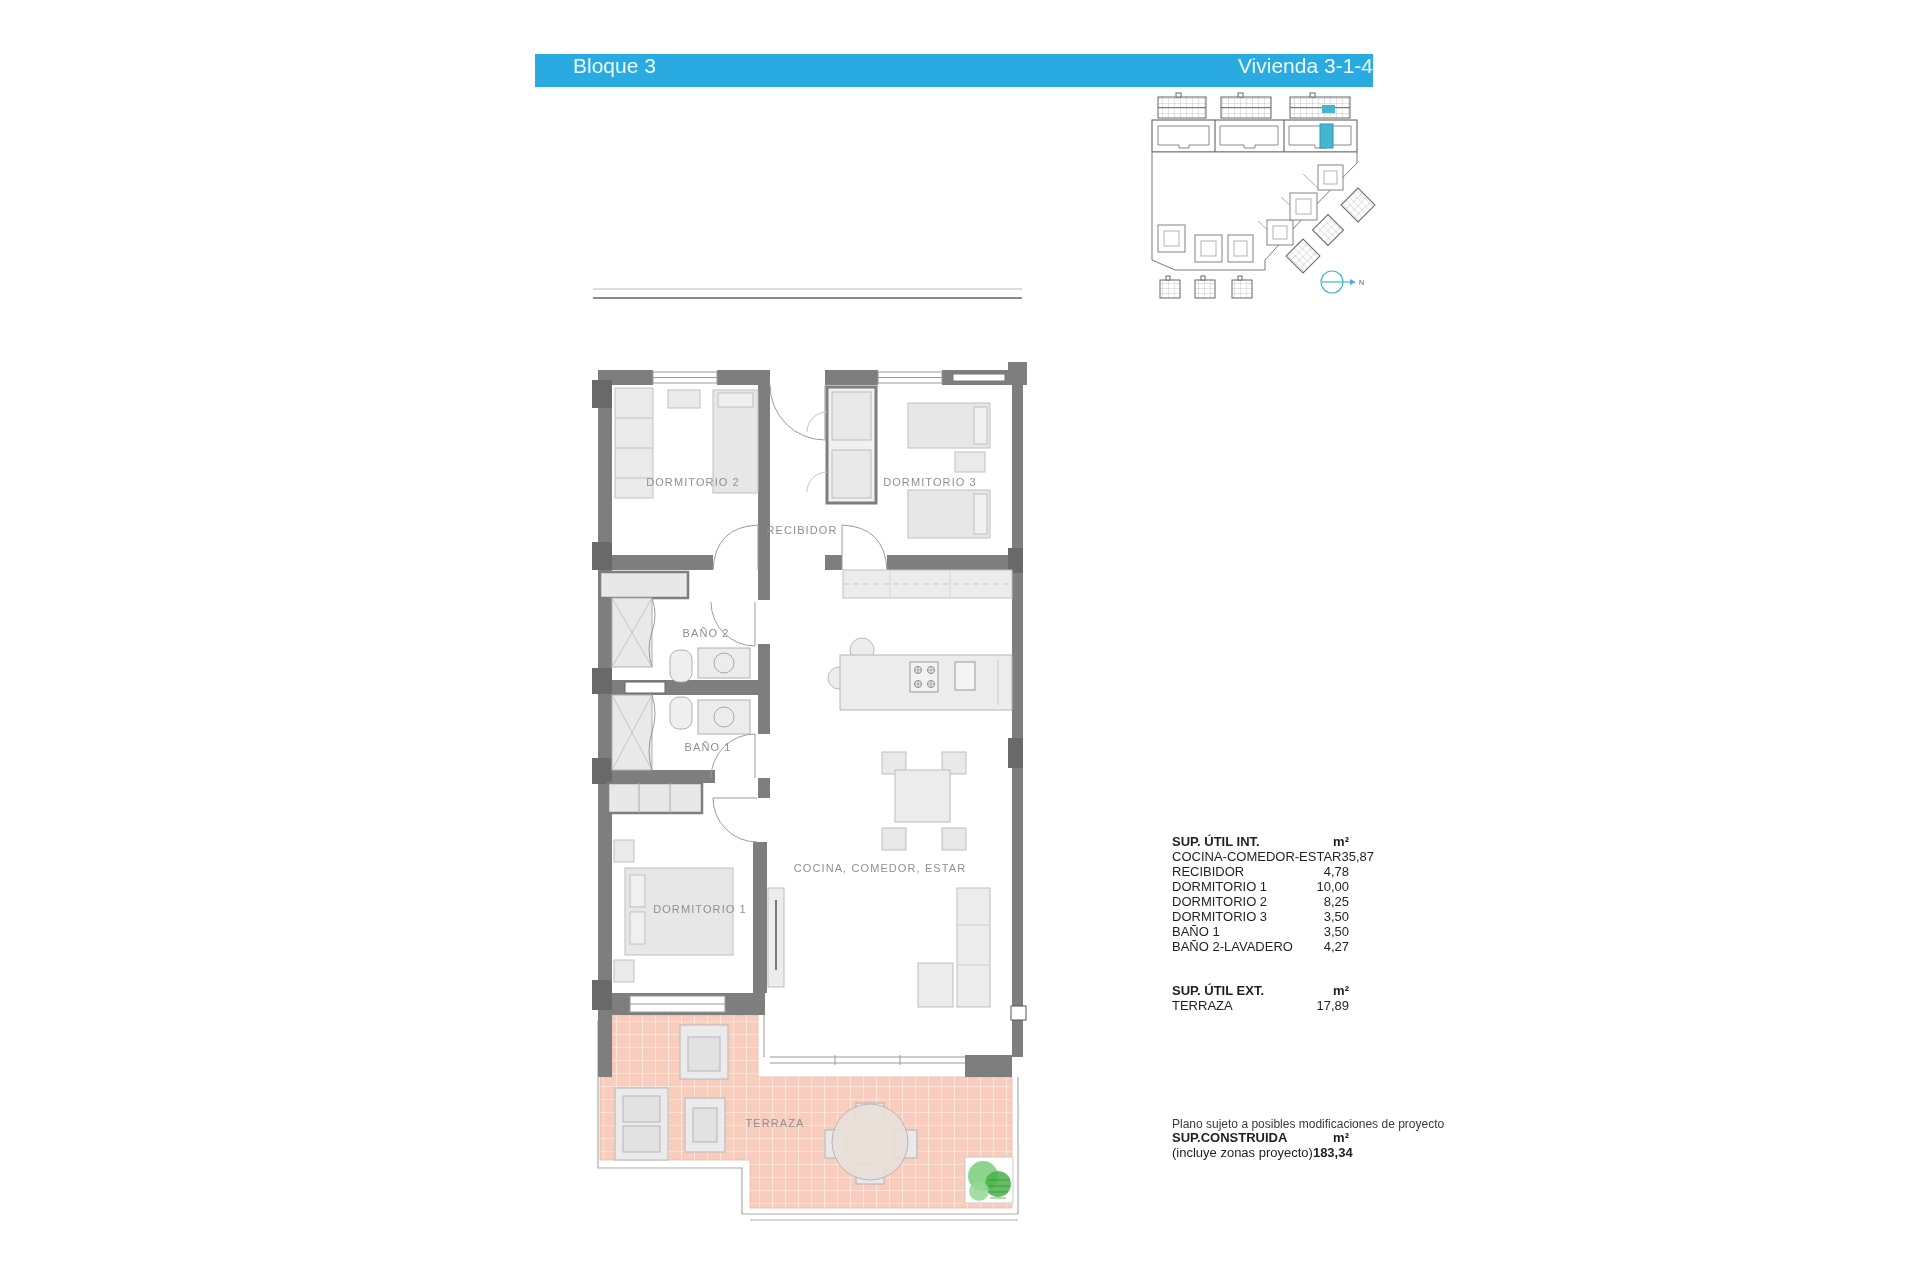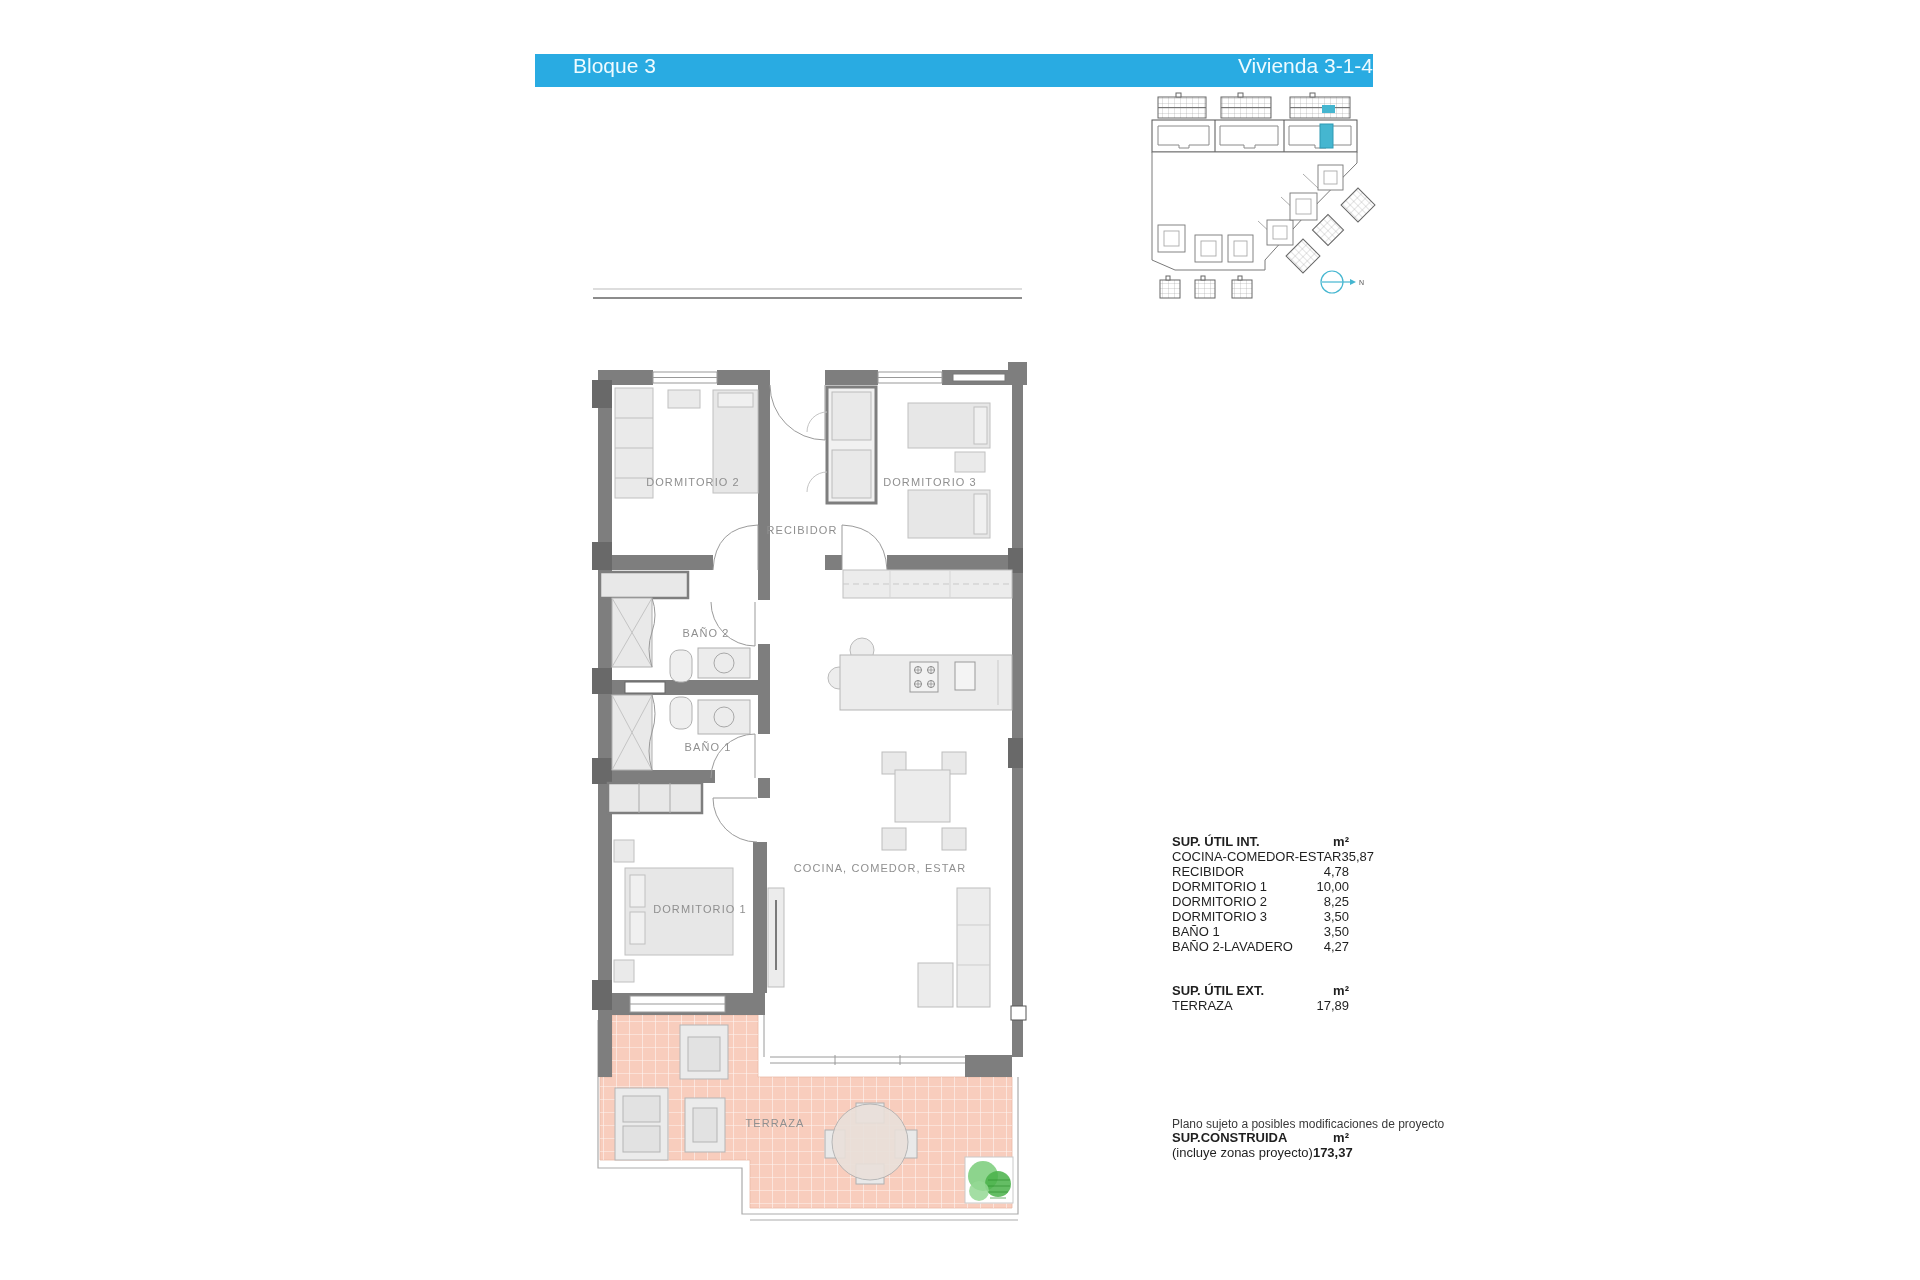--- a/index.html
+++ b/index.html
@@ -361,19 +361,19 @@
     </div>
   </div>
 
   <div class="areas" style="top:1130px">
     <div class="arow b">
       <span>SUP.CONSTRUIDA</span>
       <span class="v">m²</span>
     </div>
     <div class="arow">
       <span>(incluye zonas proyecto)</span>
-      <span class="v b">173,37</span>
+      <span class="v b">183,34</span>
     </div>
   </div>
 
   <div class="note">Plano sujeto a posibles modificaciones de proyecto</div>
 
 </div>
 
 </body></html>

